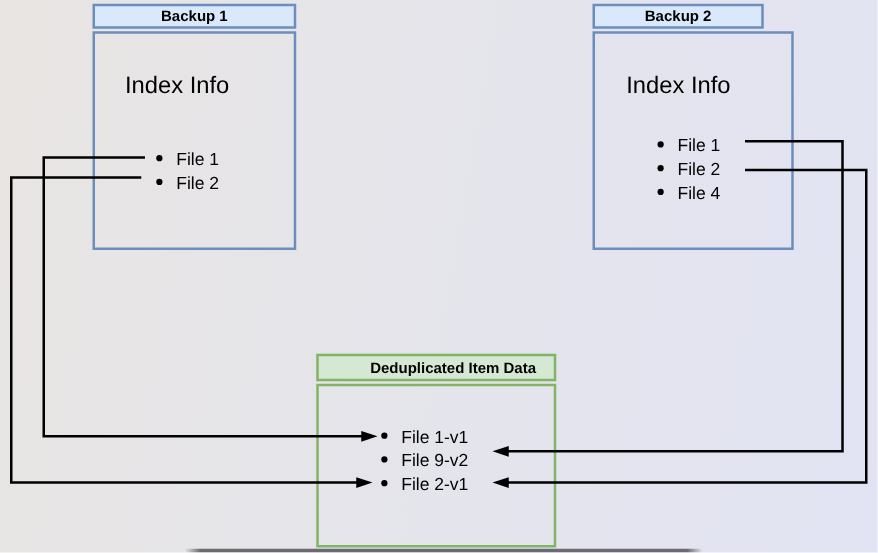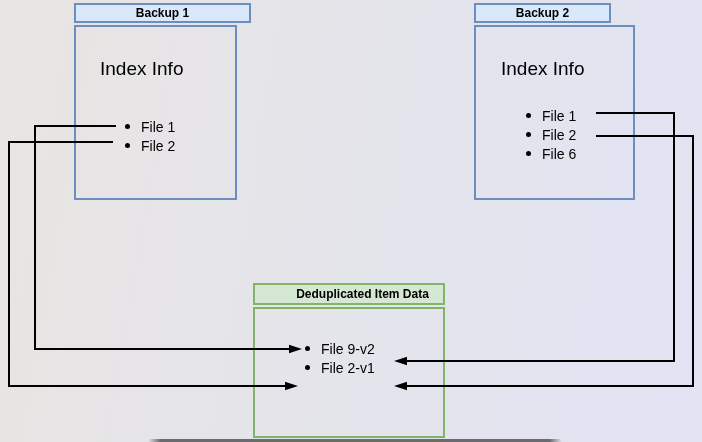--- a/index.html
+++ b/index.html
@@ -34,21 +34,21 @@
 
   .bottom-edge{position:absolute;left:148px;top:439px;width:414px;height:3px;
      border-radius:2px;
      background:linear-gradient(90deg,rgba(85,85,90,0),rgba(85,85,90,.85) 3%,
                 rgba(85,85,90,.85) 97%,rgba(85,85,90,0));}
 </style>
 </head>
 <body>
 
 <div class="blue">
-  <div class="abs hdr" style="left:74px;top:3px;width:177px;height:20px;text-align:center;">Backup 1</div>
+  <div class="abs hdr" style="left:74px;top:3px;width:163px;height:20px;text-align:center;">Backup 1</div>
   <div class="abs bodybox" style="left:74px;top:25px;width:163px;height:175px;"></div>
   <div class="abs sublabel" style="left:100px;top:60px;">Index Info</div>
   <div class="list" style="left:125px;top:117px;">
     <div class="row">
       <span class="dot"></span>
       <span class="lbl">File 1</span>
     </div>
     <div class="row">
       <span class="dot"></span>
       <span class="lbl">File 2</span>
@@ -64,29 +64,33 @@
     <div class="row">
       <span class="dot"></span>
       <span class="lbl">File 1</span>
     </div>
     <div class="row">
       <span class="dot"></span>
       <span class="lbl">File 2</span>
     </div>
     <div class="row">
       <span class="dot"></span>
-      <span class="lbl">File 6</span>
+      <span class="lbl">File 4</span>
     </div>
   </div>
 </div>
 
 <div class="green">
   <div class="abs hdr" style="left:253px;top:283px;width:192px;height:22px;padding-left:27px;">Deduplicated Item Data</div>
   <div class="abs bodybox" style="left:253px;top:307px;width:192px;height:131px;"></div>
   <div class="list" style="left:305px;top:339px;">
+    <div class="row">
+      <span class="dot"></span>
+      <span class="lbl">File 1-v1</span>
+    </div>
     <div class="row">
       <span class="dot"></span>
       <span class="lbl">File 9-v2</span>
     </div>
     <div class="row">
       <span class="dot"></span>
       <span class="lbl">File 2-v1</span>
     </div>
   </div>
 </div>

